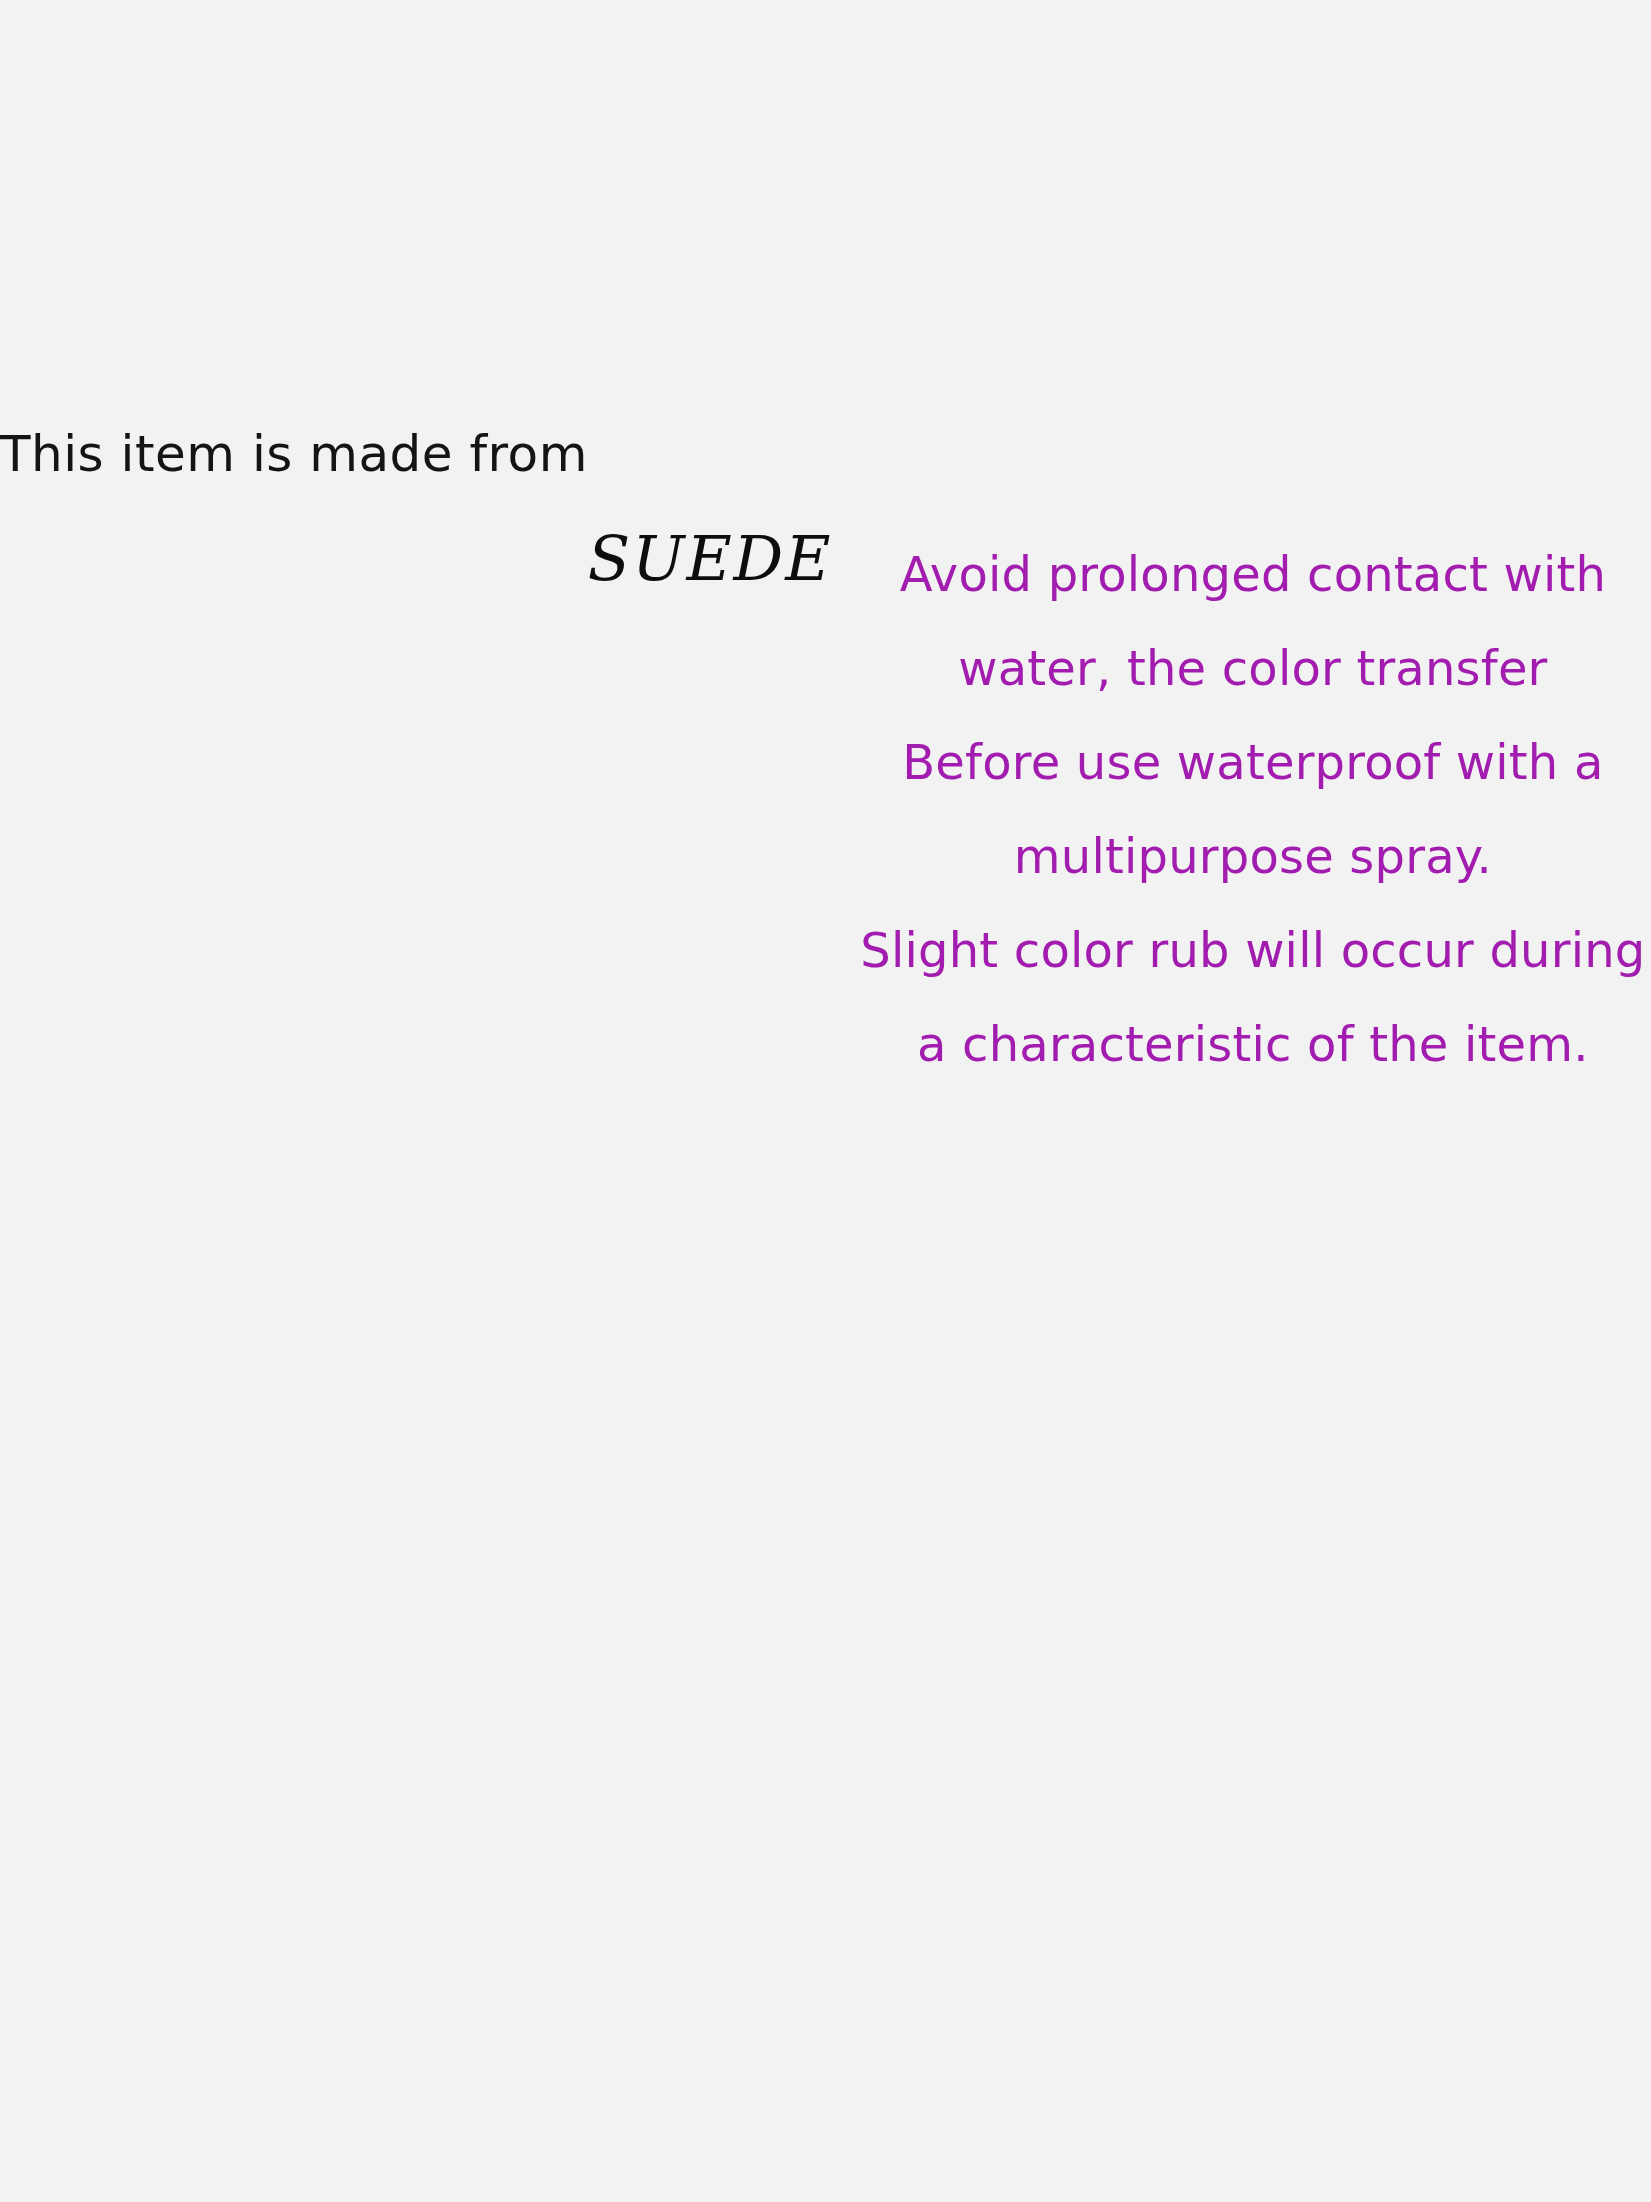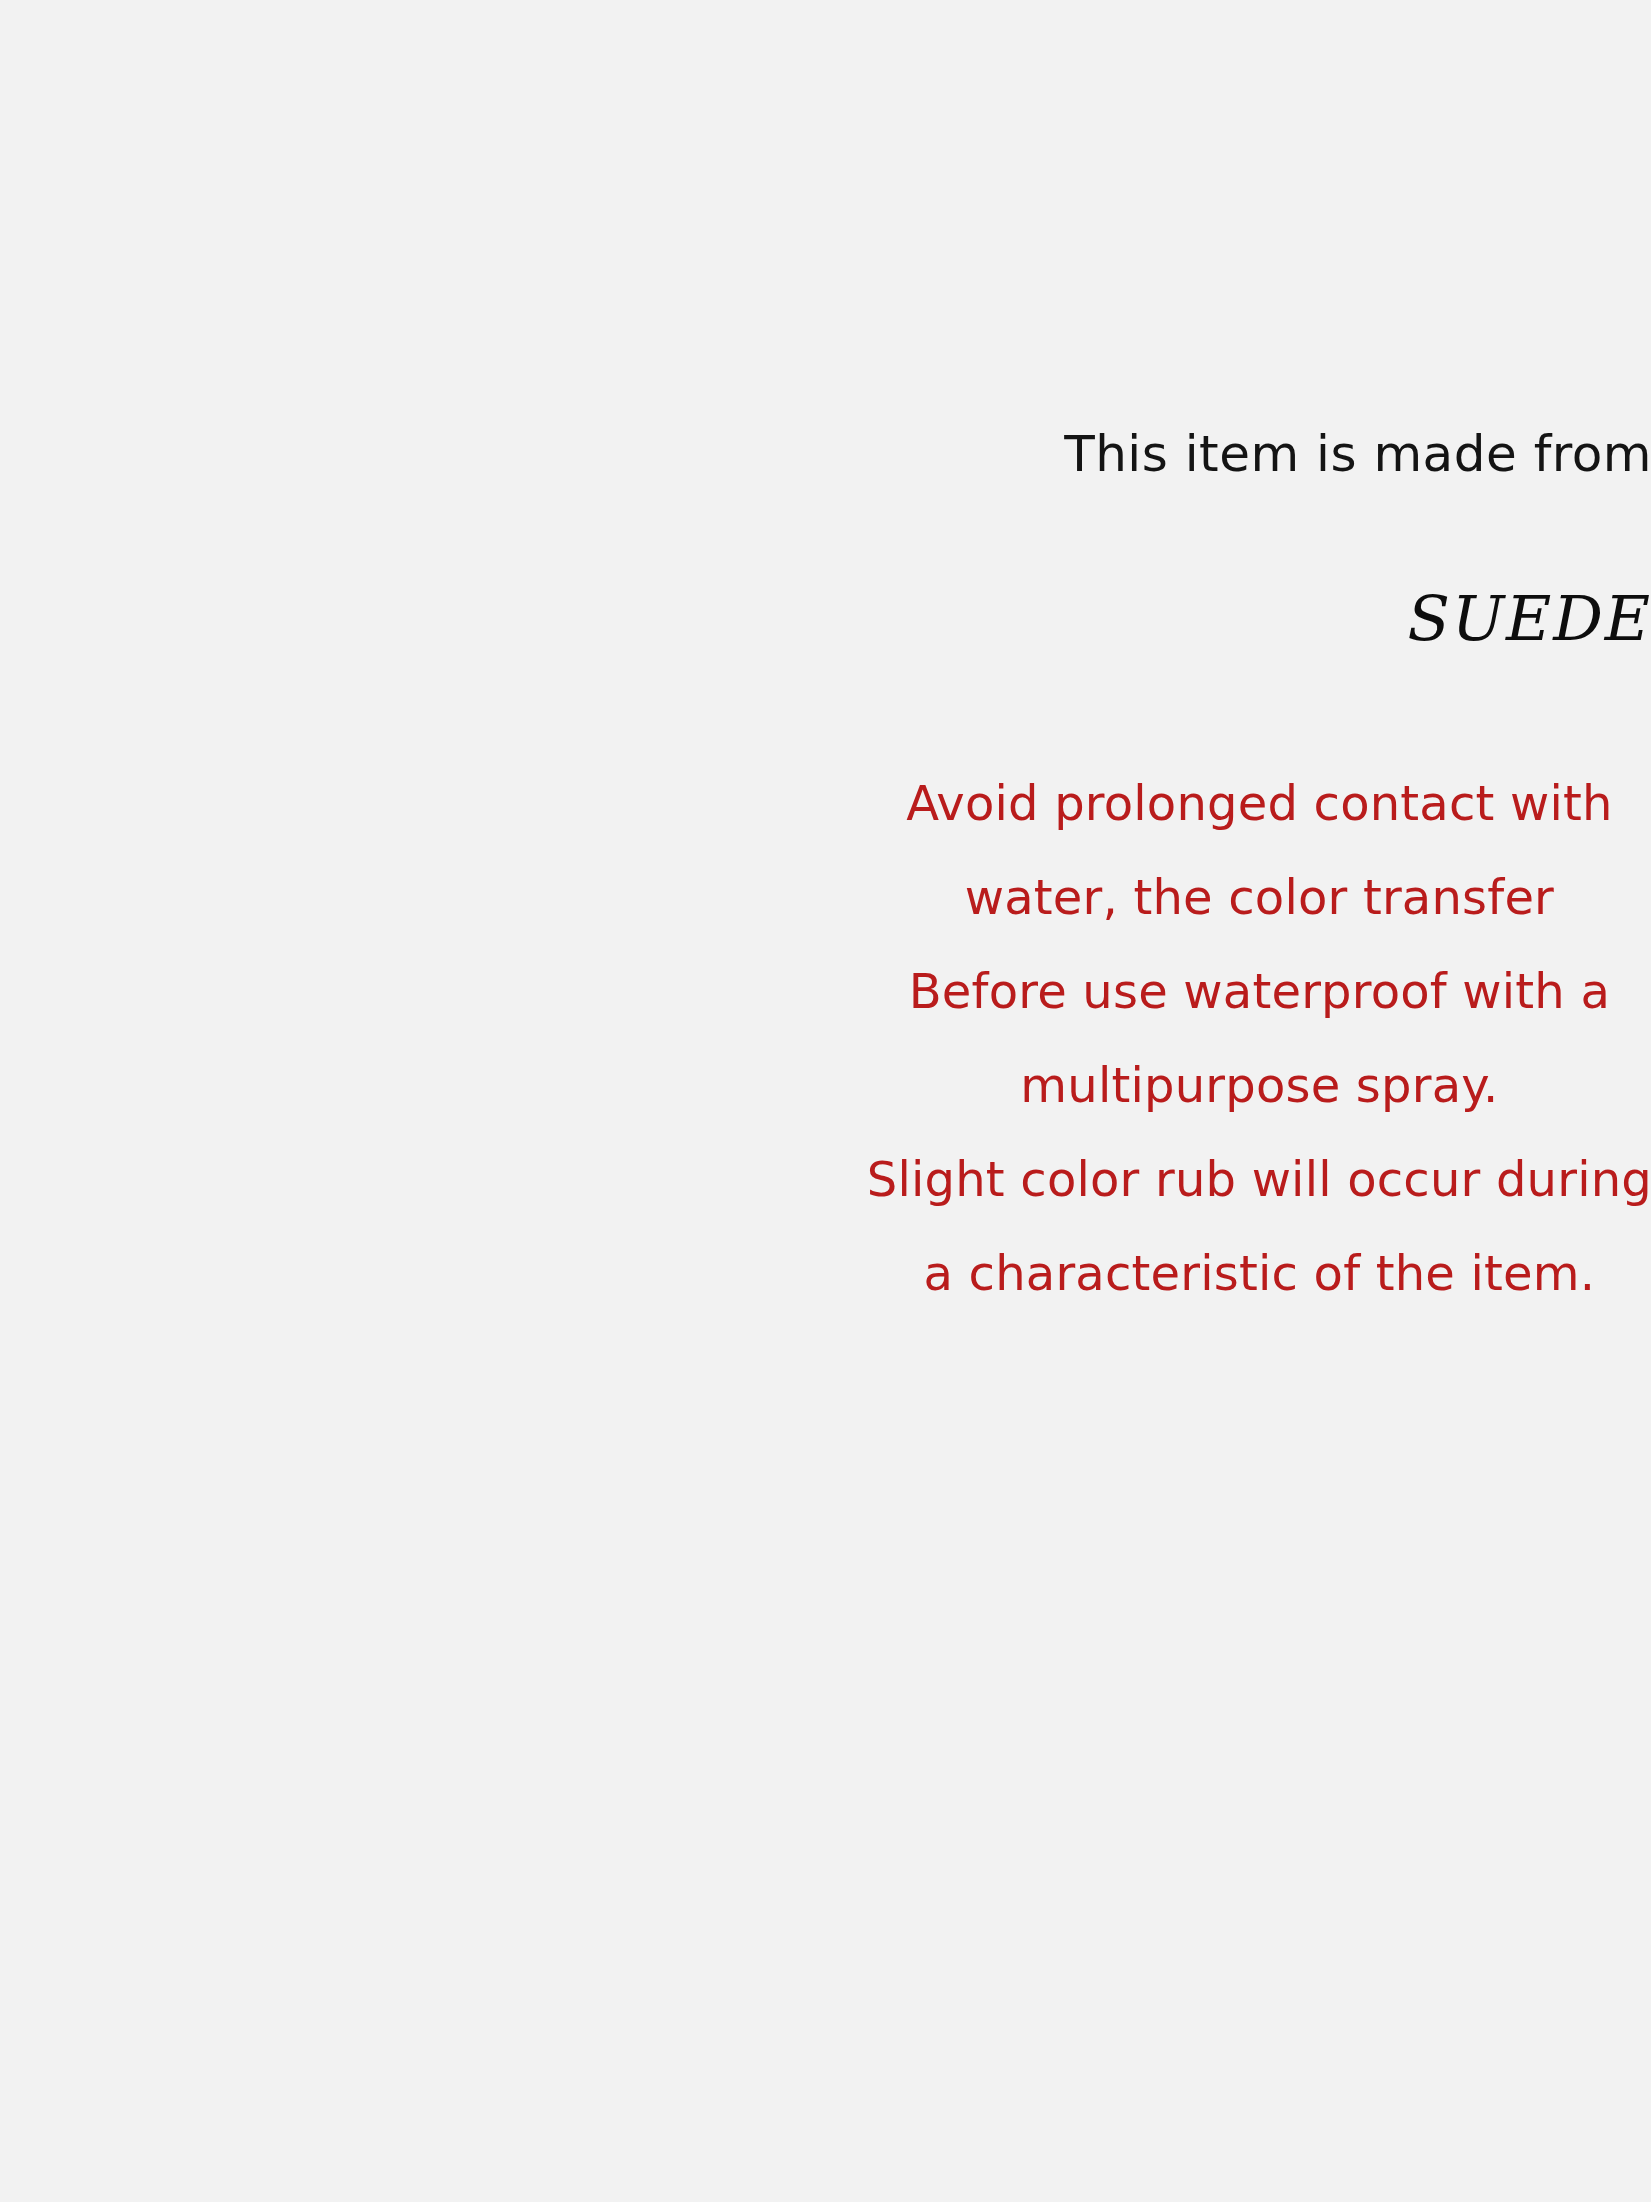--- a/index.html
+++ b/index.html
@@ -12,22 +12,22 @@
     height: 2203px;
     font-family: "DejaVu Sans", sans-serif;
     color: #111111;
     overflow: hidden;
   }
   .card {
     width: 1652px;
     height: 2203px;
     background: #f2f2f2;
     display: flex;
-    flex-direction: column;
-    align-items: flex-end;
+    flex-direction: row;
+    align-items: flex-start;
     box-sizing: border-box;
     padding-top: 424px;
   }
   .intro {
     font-family: "DejaVu Sans", sans-serif;
     font-size: 50px;
     font-weight: 400;
     letter-spacing: 0.5px;
     color: #141414;
     text-align: center;
@@ -44,22 +44,23 @@
     text-align: center;
     line-height: 1.1;
   }
   .care {
     margin-top: 103px;
     text-align: center;
     font-family: "DejaVu Sans", sans-serif;
     font-size: 48px;
     font-weight: 400;
     line-height: 94px;
-    color: #b91c1c;
+    color: #a21caf;
     letter-spacing: 0.2px;
+    margin-left: 28px;
   }
   .care-line {
     display: block;
     white-space: nowrap;
   }
 </style>
 </head>
 <body>
 
 <div class="card">

